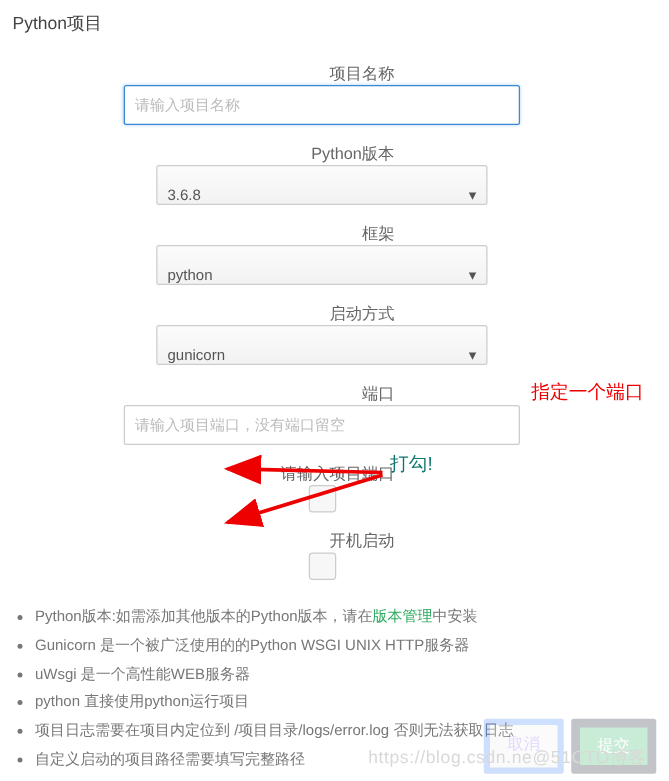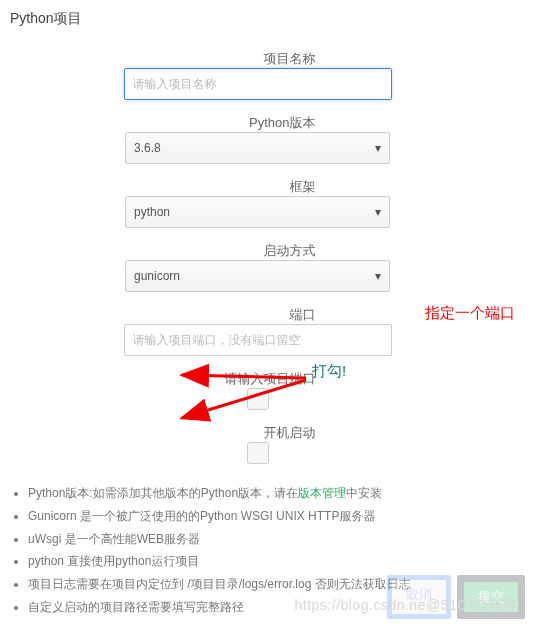--- a/index.html
+++ b/index.html
@@ -27,40 +27,40 @@
     }
     .label {
       width: 140px;
       text-align: right;
       padding-right: 12px;
       color: #666;
       font-size: 13px;
     }
     .control { flex: 1; display: flex; align-items: center; }
     input[type="text"] {
-      width: 268px;
+      width: 317px;
       height: 32px;
       padding: 0 8px;
       border: 1px solid #ccc;
       border-radius: 2px;
       font-size: 12px;
       color: #333;
     }
     .focused { border-color: #3a89d8 !important; box-shadow: 0 0 3px rgba(58,137,216,0.4); }
     input::placeholder { color: #bbb; }
     .select-box {
       width: 265px;
       height: 32px;
       padding: 0 8px;
       border: 1px solid #ccc;
       border-radius: 2px;
       background: linear-gradient(#fcfcfc,#f2f2f2);
       font-size: 12px;
       display: flex;
-      align-items: center;
+      align-items: flex-end;
       justify-content: space-between;
       cursor: pointer;
     }
     .folder-icon {
       margin-left: 10px;
       color: #444;
       cursor: pointer;
     }
     .checkbox-ctl {
       width: 22px;

